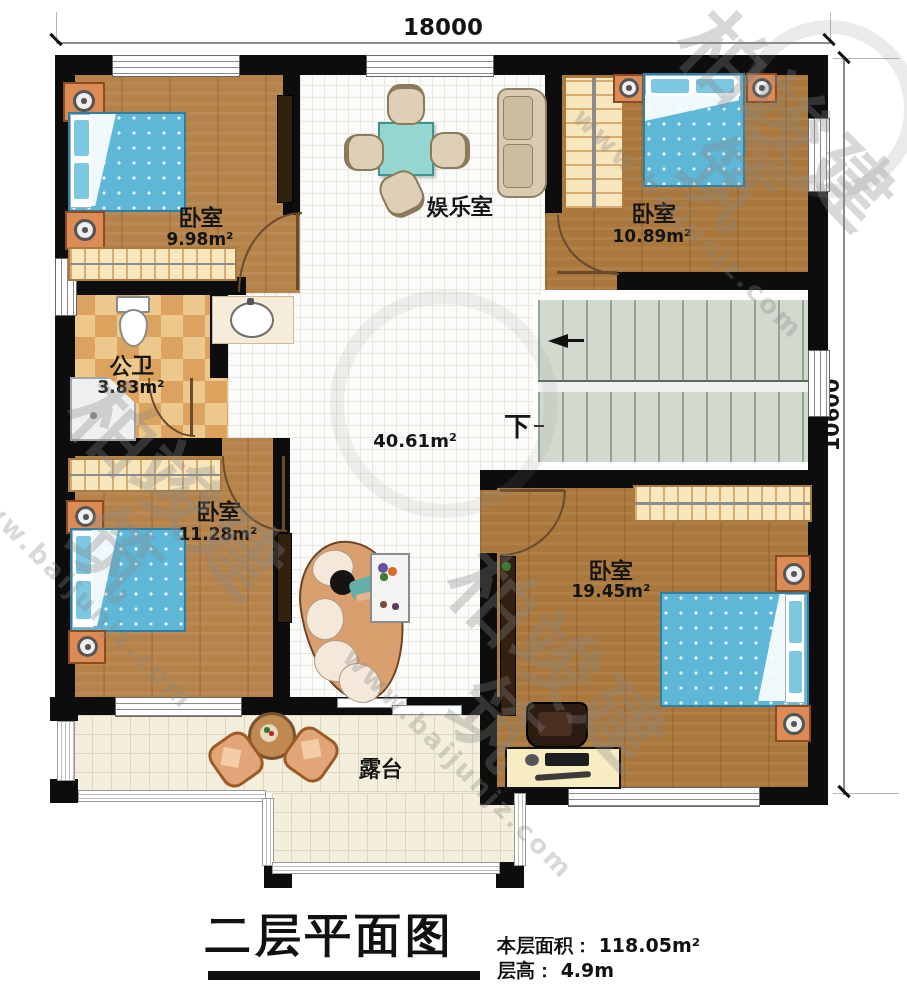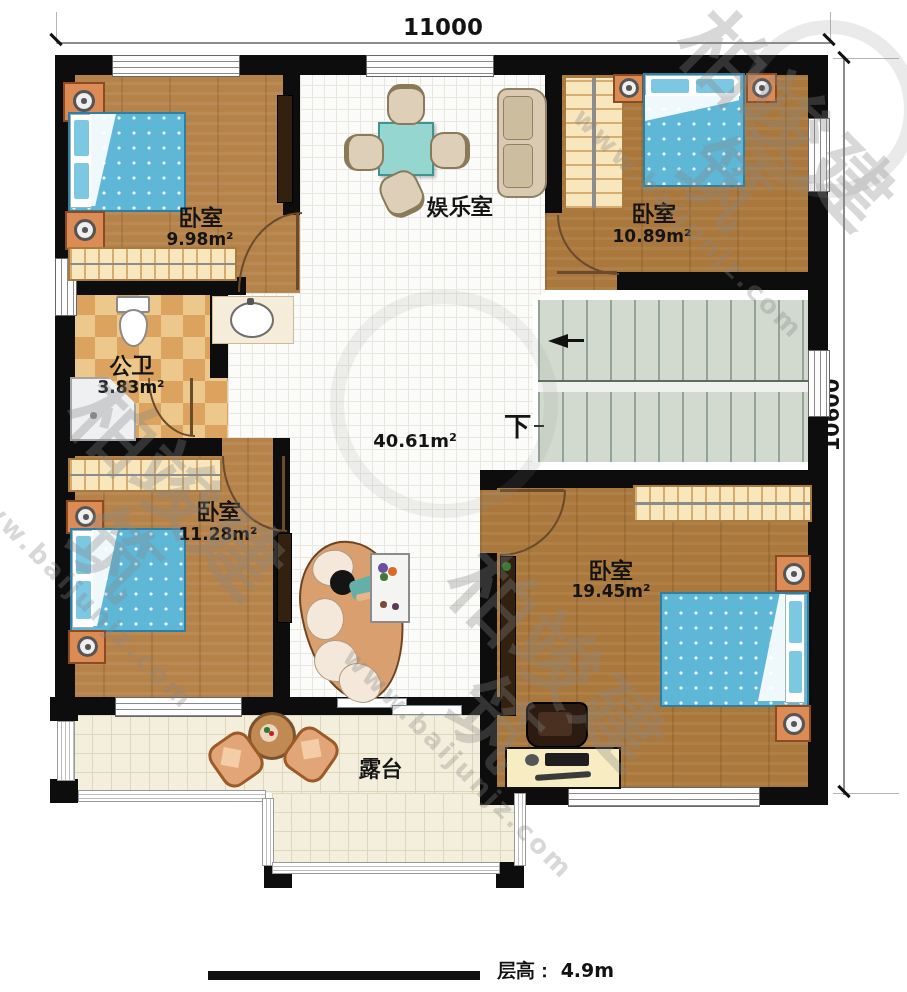--- a/index.html
+++ b/index.html
@@ -60,21 +60,21 @@
 </head>
 <body>
 
 <div id="canvas">
 
   <div class="ext" style="left:56px;top:12px;width:1px;height:32px;"></div>
   <div class="ext" style="left:830px;top:12px;width:1px;height:32px;"></div>
   <div class="dimline" style="left:57px;top:42px;width:773px;height:2px;"></div>
   <div class="tick" style="left:48px;top:38px;"></div>
   <div class="tick" style="left:821px;top:38px;"></div>
-  <div class="lbl" style="left:443px;top:27px;font-size:23px;">11000</div>
+  <div class="lbl" style="left:443px;top:27px;font-size:23px;">18000</div>
 
   <div class="ext" style="left:833px;top:58px;width:66px;height:1px;"></div>
   <div class="ext" style="left:833px;top:793px;width:66px;height:1px;"></div>
   <div class="dimline" style="left:843px;top:58px;width:2px;height:737px;"></div>
   <div class="tick" style="left:836px;top:56px;"></div>
   <div class="tick" style="left:836px;top:790px;"></div>
   <div class="lbl" style="left:832px;top:415px;font-size:21px;transform:translate(-50%,-50%) rotate(-90deg);">10600</div>
 
   <div class="wood" style="left:73px;top:73px;width:227px;height:222px;"></div>
   <div class="wood dark" style="left:545px;top:73px;width:283px;height:217px;"></div>
@@ -264,21 +264,26 @@
   <div class="lbl" style="left:652px;top:236px;font-size:17px;">10.89m²</div>
   <div class="lbl" style="left:132px;top:366px;font-size:22px;">公卫</div>
   <div class="lbl" style="left:131px;top:387px;font-size:17px;">3.83m²</div>
   <div class="lbl" style="left:415px;top:440px;font-size:18px;">40.61m²</div>
   <div class="lbl" style="left:219px;top:512px;font-size:22px;">卧室</div>
   <div class="lbl" style="left:218px;top:534px;font-size:17px;">11.28m²</div>
   <div class="lbl" style="left:611px;top:571px;font-size:22px;">卧室</div>
   <div class="lbl" style="left:611px;top:591px;font-size:17px;">19.45m²</div>
   <div class="lbl" style="left:381px;top:769px;font-size:22px;">露台</div>
 
+  <div class="abs" style="left:205px;top:905px;font-size:46px;font-weight:bold;color:#111;letter-spacing:4px;">二层平面图</div>
   <div class="abs" style="left:208px;top:971px;width:272px;height:9px;background:#111;"></div>
+  <div class="abs" style="left:497px;top:933px;font-size:19px;font-weight:bold;color:#111;">
+    <span>本层面积：</span>
+    <span>118.05m²</span>
+  </div>
   <div class="abs" style="left:497px;top:958px;font-size:19px;font-weight:bold;color:#111;">
     <span>层高：</span>
     <span>4.9m</span>
   </div>
 
   <div class="ring" style="left:740px;top:20px;width:150px;height:150px;"></div>
   <div class="ring" style="left:330px;top:290px;width:200px;height:200px;border-color:rgba(140,140,140,.12);"></div>
   <div class="wm" style="left:580px;top:60px;width:340px;">
     <div class="brand">柏竣建筑</div>
     <div class="site">www.baijunjz.com</div>

